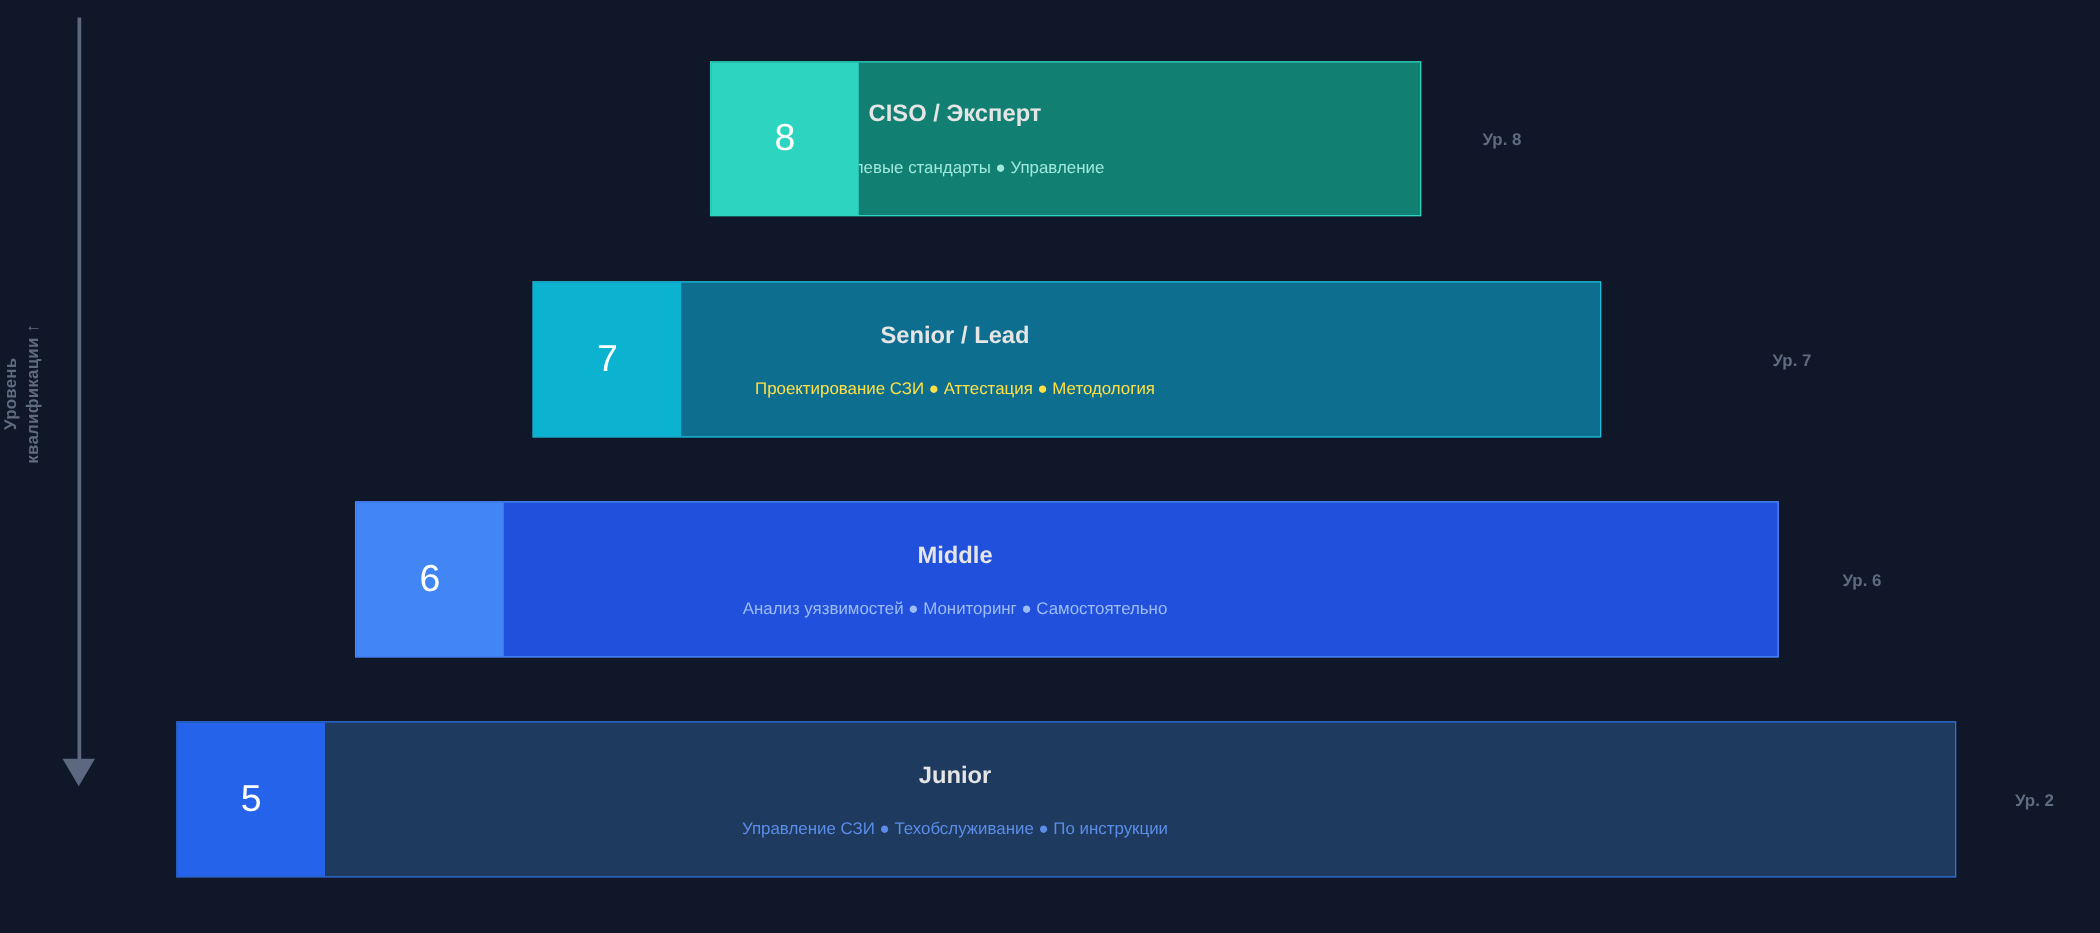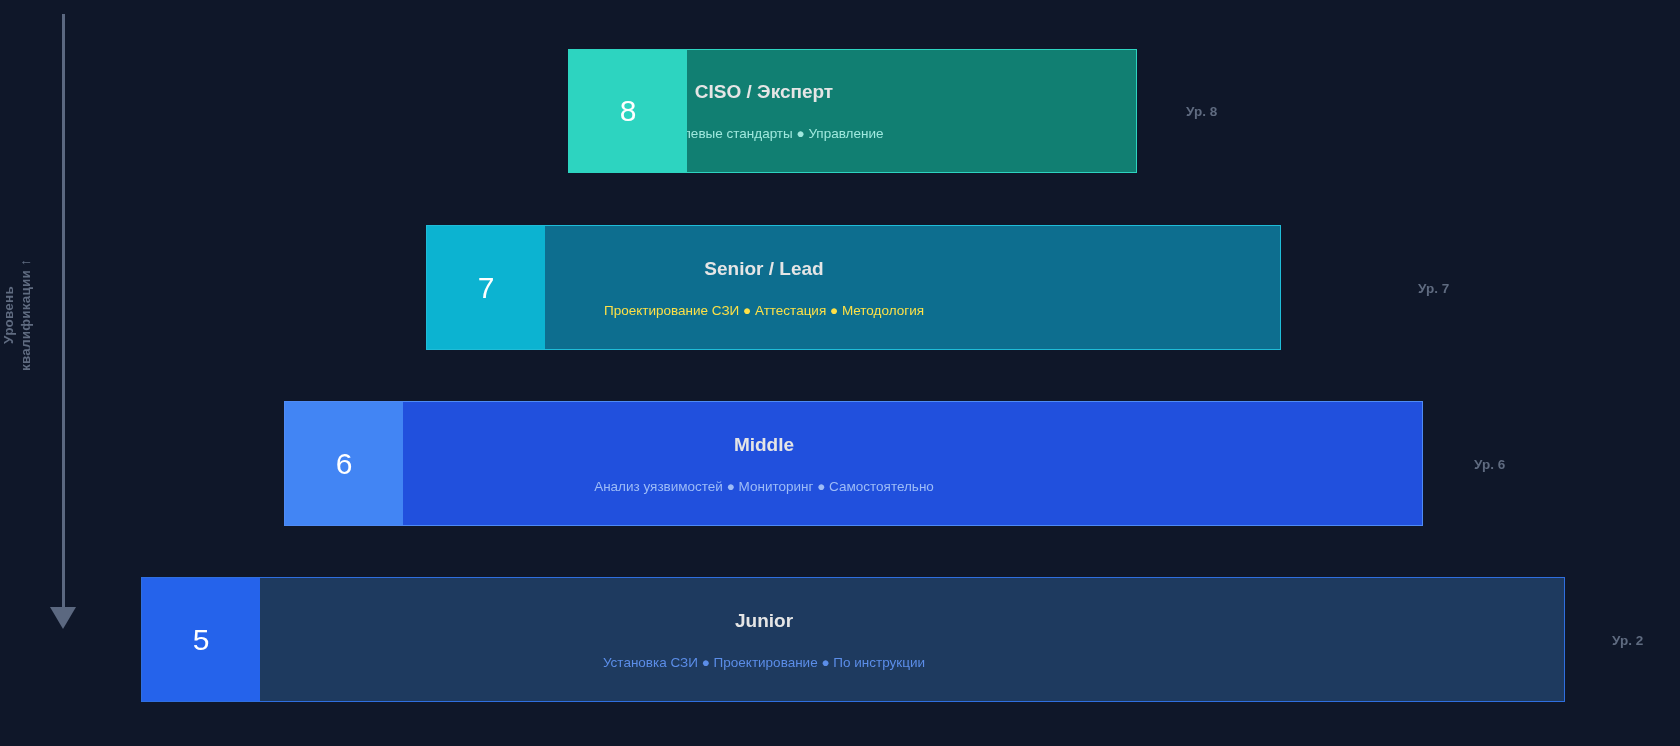--- a/index.html
+++ b/index.html
@@ -148,20 +148,20 @@
             <div class="bar-sub" style="color: rgb(157, 188, 247);">Анализ уязвимостей ● Мониторинг ● Самостоятельно</div>
           </div>
         </div>
       </div>
       <div class="lvl-label" style="left: 1474px; top: 457px;">Ур. 6</div>
       <div class="bar" style="left: 141px; top: 577px; width: 1424px; height: 125px; background: rgb(30, 58, 95); border: 1px solid rgb(47, 111, 224);">
         <div class="bar-num" style="width: 118px; background: rgb(37, 99, 235);">5</div>
         <div class="bar-body">
           <div class="bar-text" style="left: -46px;">
             <div class="bar-title">Junior</div>
-            <div class="bar-sub" style="color: rgb(91, 141, 232);">Установка СЗИ ● Проектирование ● По инструкции</div>
+            <div class="bar-sub" style="color: rgb(91, 141, 232);">Управление СЗИ ● Техобслуживание ● По инструкции</div>
           </div>
         </div>
       </div>
       <div class="lvl-label" style="left: 1612px; top: 633px;">Ур. 2</div>
     </div>
 
 </div>
 
 </body></html>

